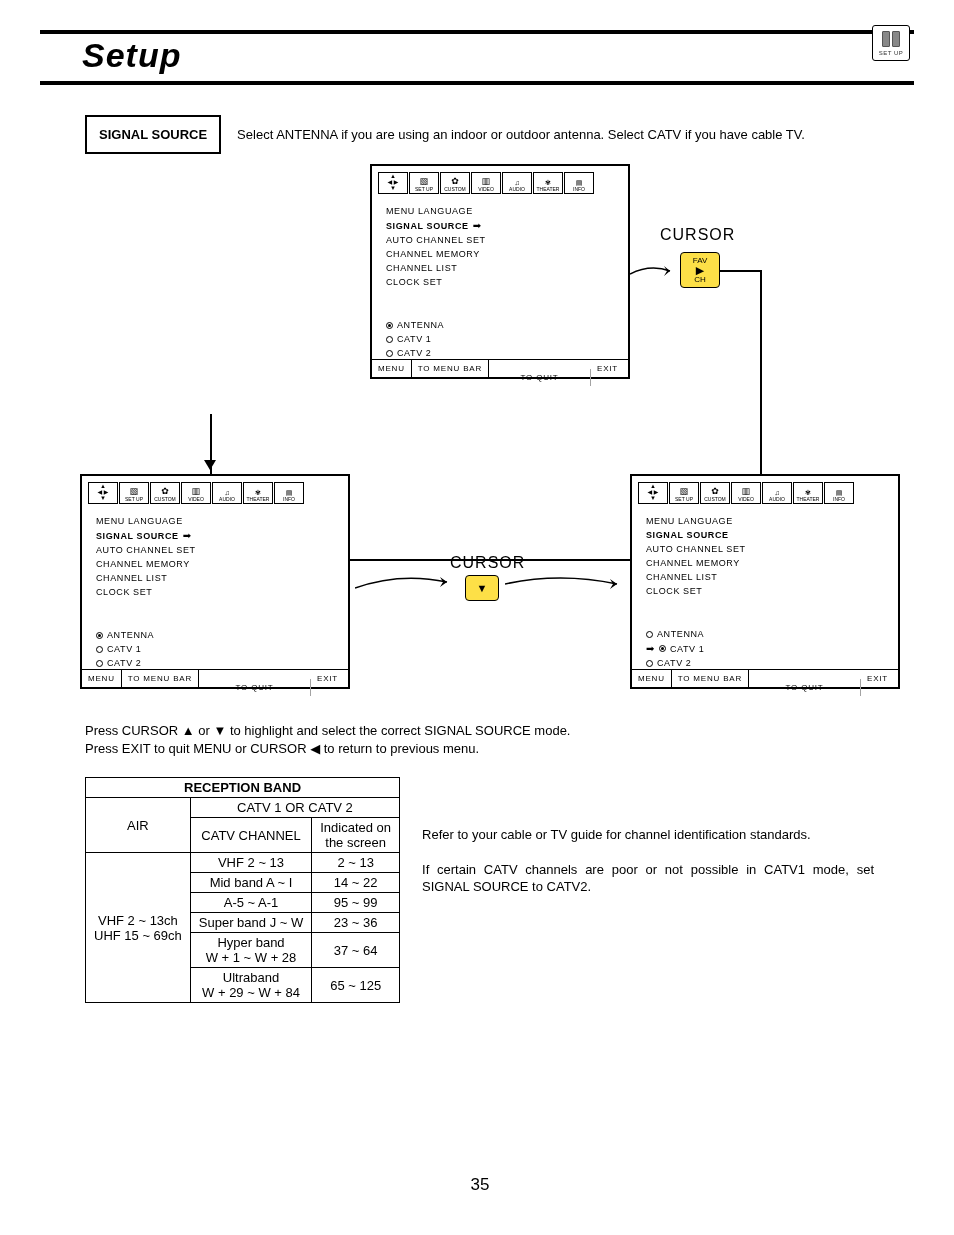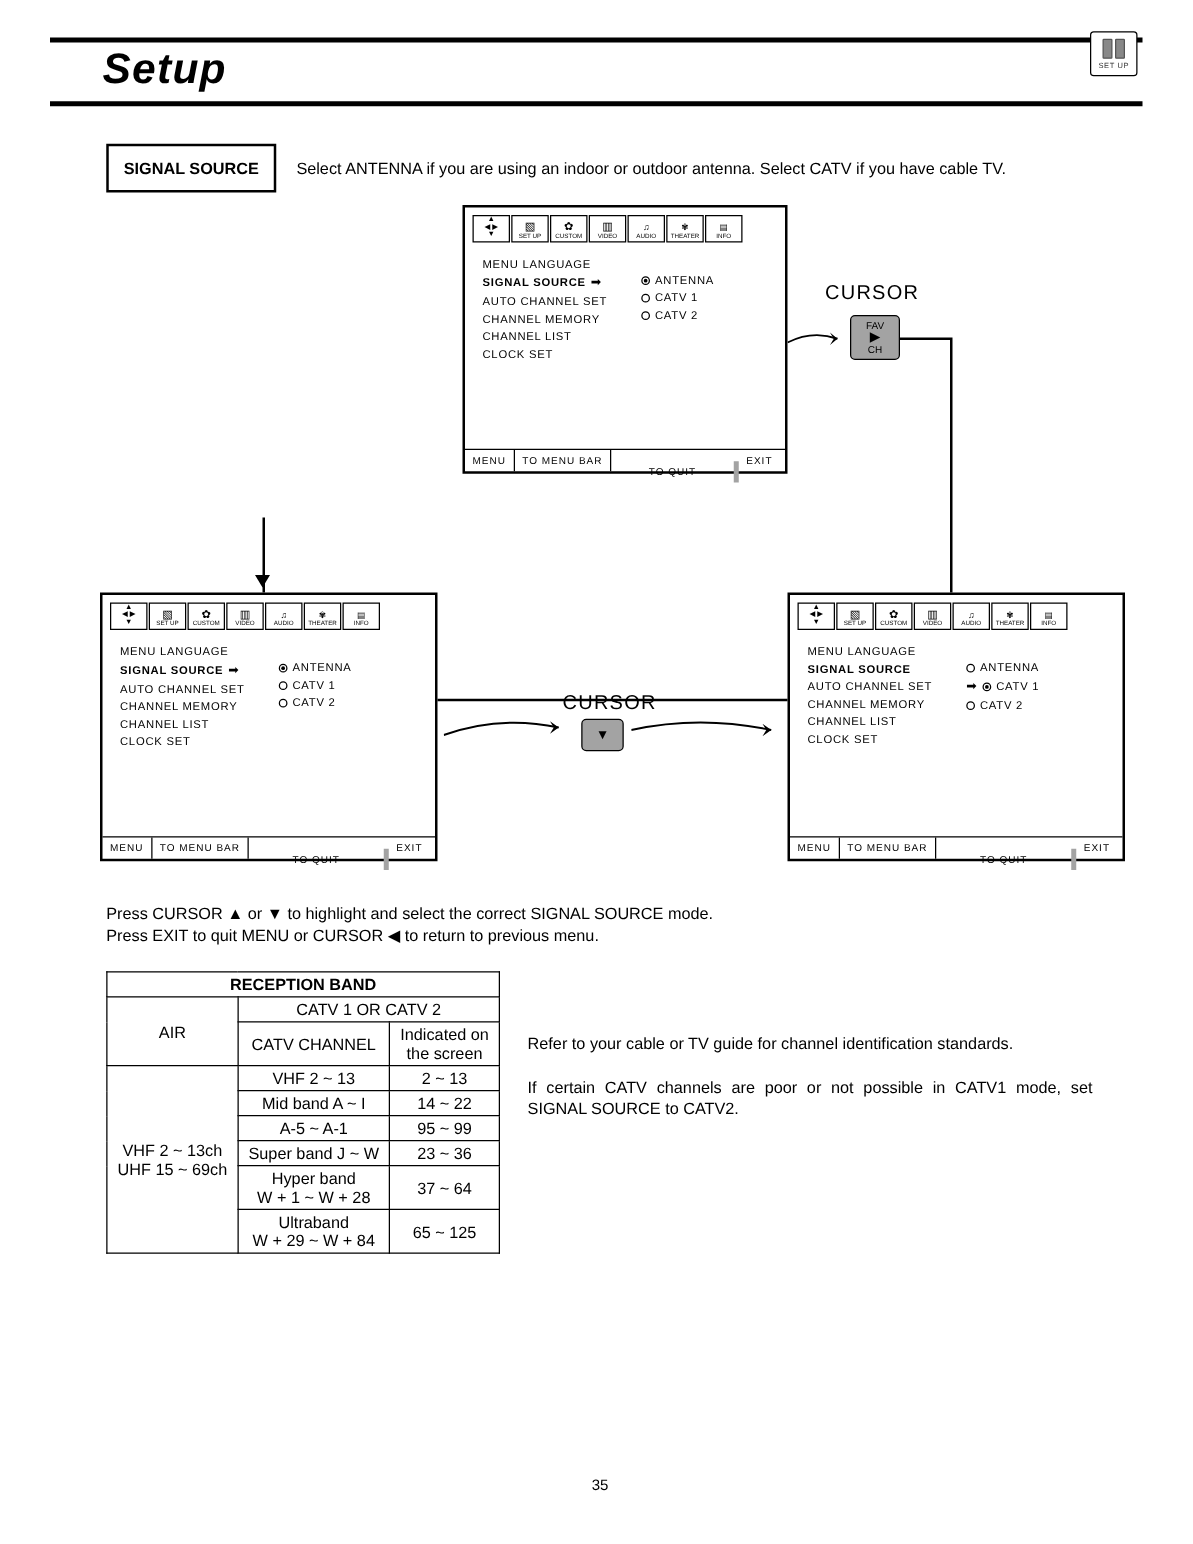--- a/index.html
+++ b/index.html
@@ -112,21 +112,22 @@
     justify-content: center;
     align-items: center;
     gap: 1px;
   }
   .osd-tab.first span { font-size: 6px; line-height: 5px; }
   .osd-tab .glyph { font-size: 9px; line-height: 9px; }
   .osd-tab .glyph2 { font-size: 7px; line-height: 7px; }
   .osd-body {
     padding: 10px 14px 4px 14px;
     display: flex;
-    gap: 7px;
+    gap: 20px;
+    flex-direction: column;
   }
   .osd-col-left {
     width: 120px;
     display: flex; flex-direction: column; gap: 4px;
   }
   .osd-col-right {
     display: flex; flex-direction: column; gap: 4px;
     padding-top: 13px;
   }
   .osd-row { display: flex; align-items: center; gap: 4px; }
@@ -144,36 +145,36 @@
     font-size: 8px;
     letter-spacing: 0.8px;
   }
   .osd-footer .seg {
     padding: 0 6px;
     border-right: 1px solid #000;
     height: 100%;
     display: flex; align-items: center;
   }
   .osd-footer .seg.last { border-right: none; margin-left: auto; padding-right: 10px; }
-  .osd-footer .seg.mid { flex: 1; justify-content: center; border-right: 4px solid #a3a3a3; margin-top: 17px; }
+  .osd-footer .seg.mid { flex: 1; justify-content: center; border-right: 1px solid #a3a3a3; margin-top: 17px; }
 
   .cursor-label {
     position: absolute;
     font-size: 16px;
     letter-spacing: 1px;
   }
   .remote-btn {
     position: absolute;
     width: 40px; height: 36px;
     border: 1.5px solid #000;
     border-radius: 4px;
     display: flex; flex-direction: column;
     align-items: center; justify-content: center;
     font-size: 8px;
-    background: #a3a3a3;
+    background: #fde047;
   }
   .remote-btn .big { font-size: 11px; line-height: 10px; }
 
   .flow-line {
     position: absolute;
     background: #000;
   }
   .arrowhead {
     position: absolute;
     width: 0; height: 0;
@@ -213,21 +214,21 @@
     flex: 1;
     padding-top: 50px;
   }
   .right-notes p { margin-bottom: 18px; }
 
   .page-num {
     position: absolute;
     bottom: 40px;
     left: 6px; right: 0;
     text-align: center;
-    font-size: 12px;
+    font-size: 17px;
   }
   .curved-arrow { position: absolute; }
 </style>
 </head>
 <body>
 
 <div class="header-bar">
   <h1>Setup</h1>
   <div class="setup-icon-box">
     <div class="icon-shapes">

